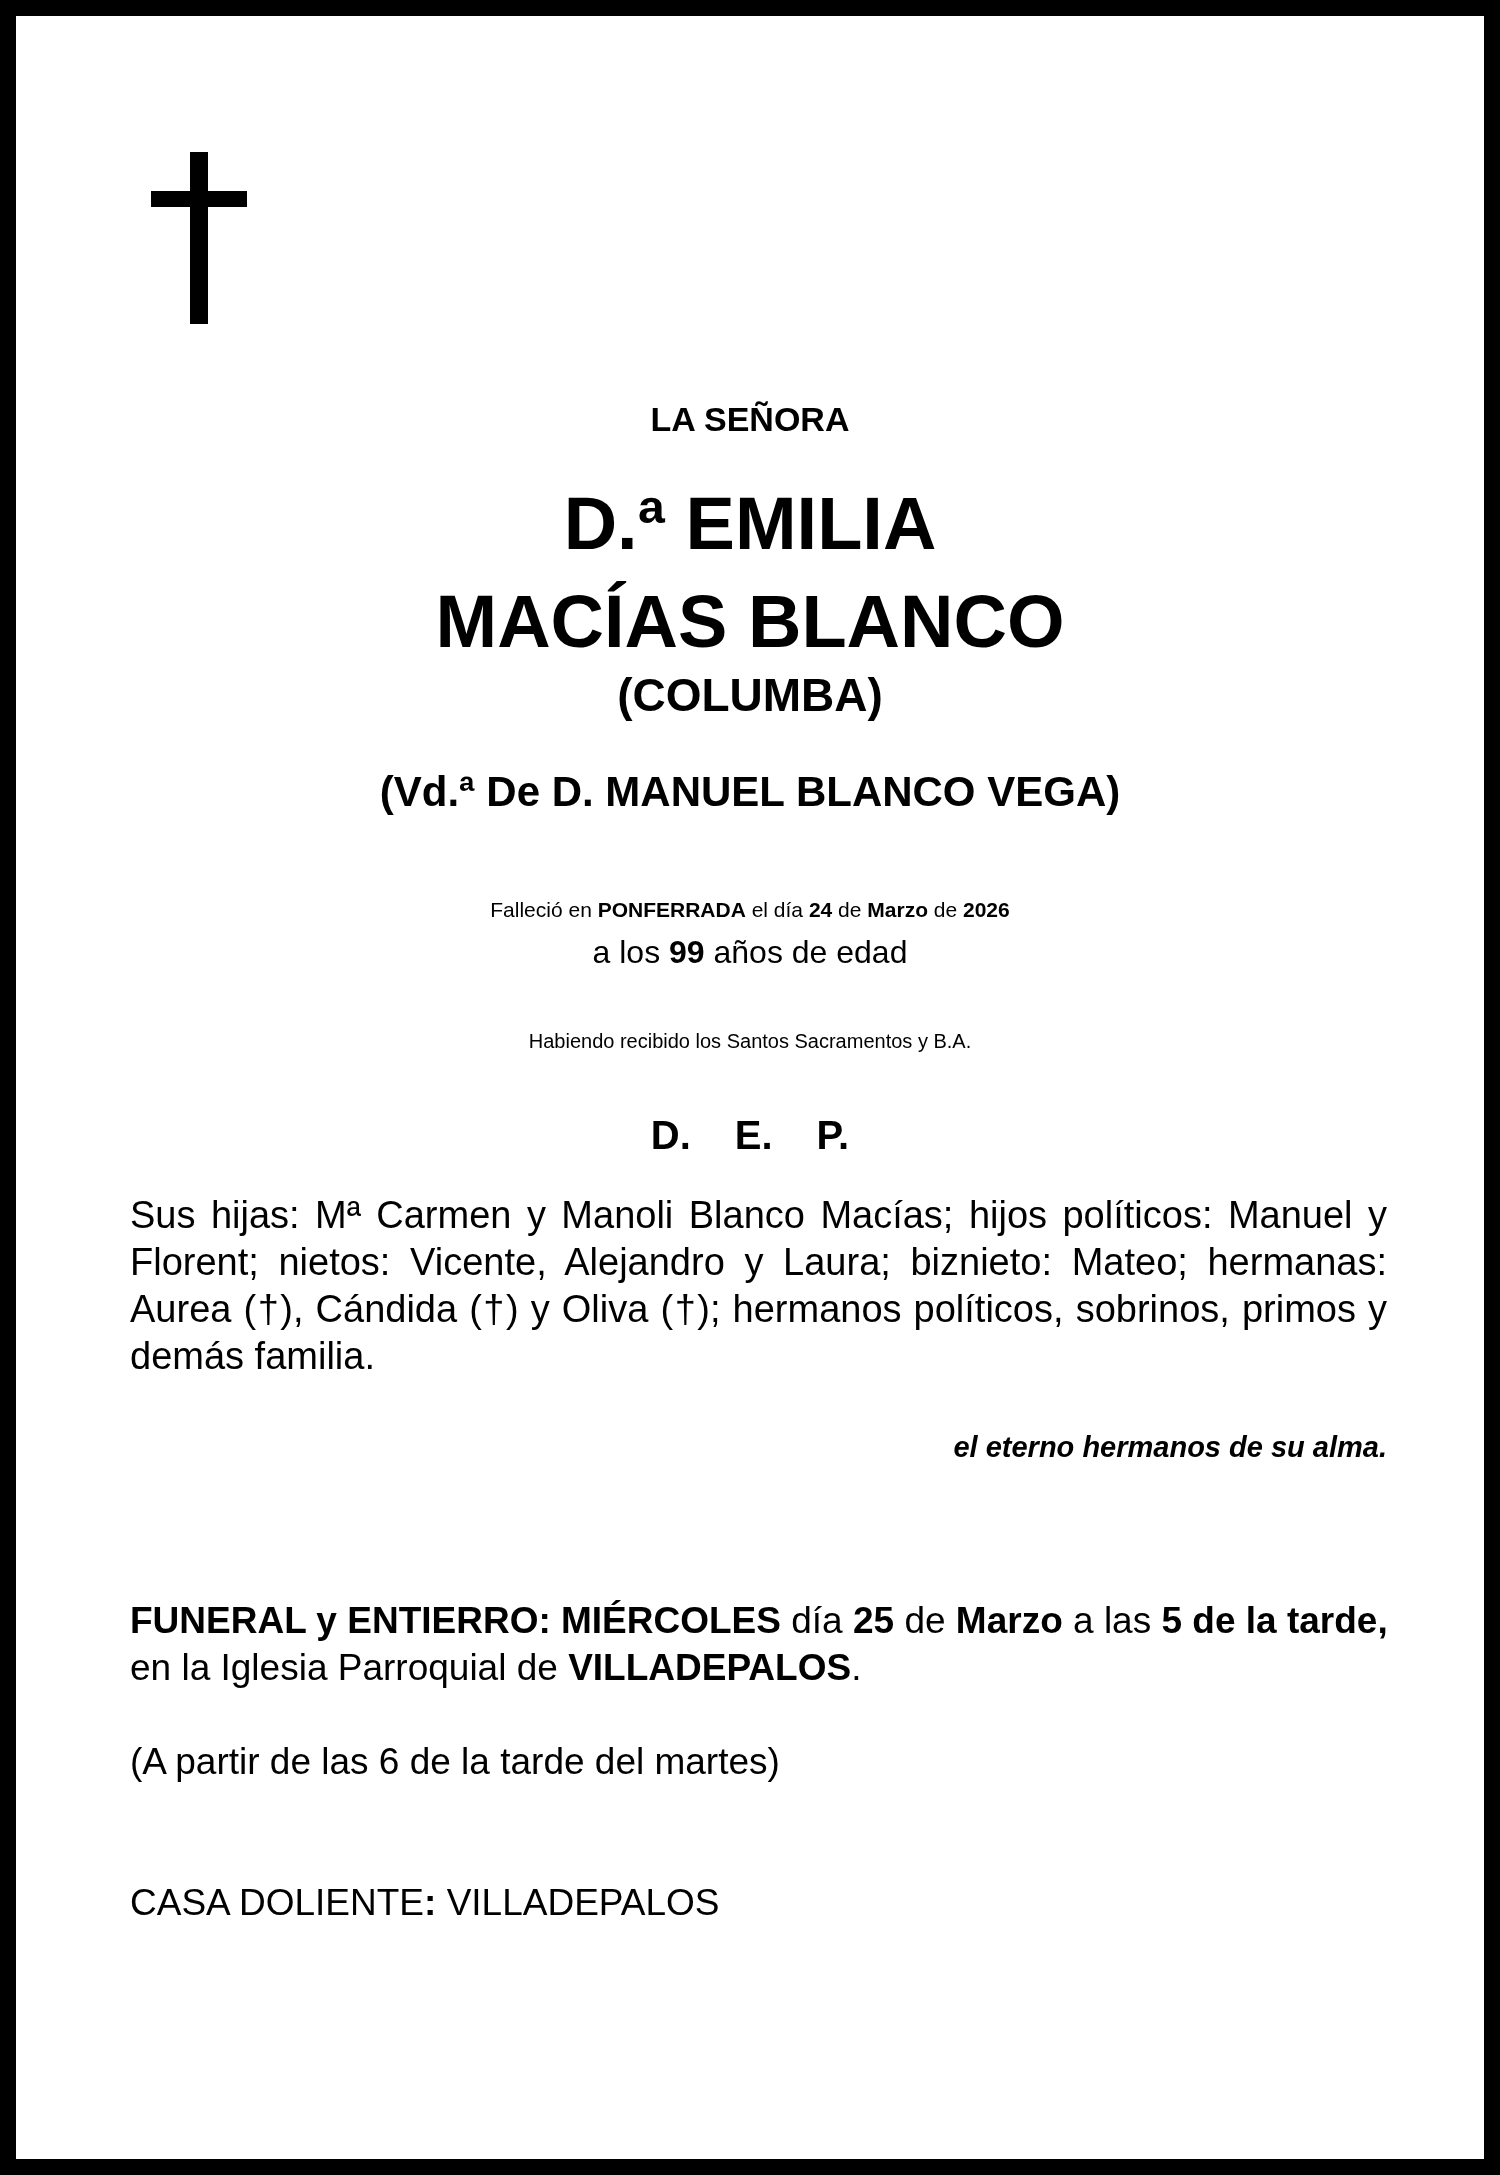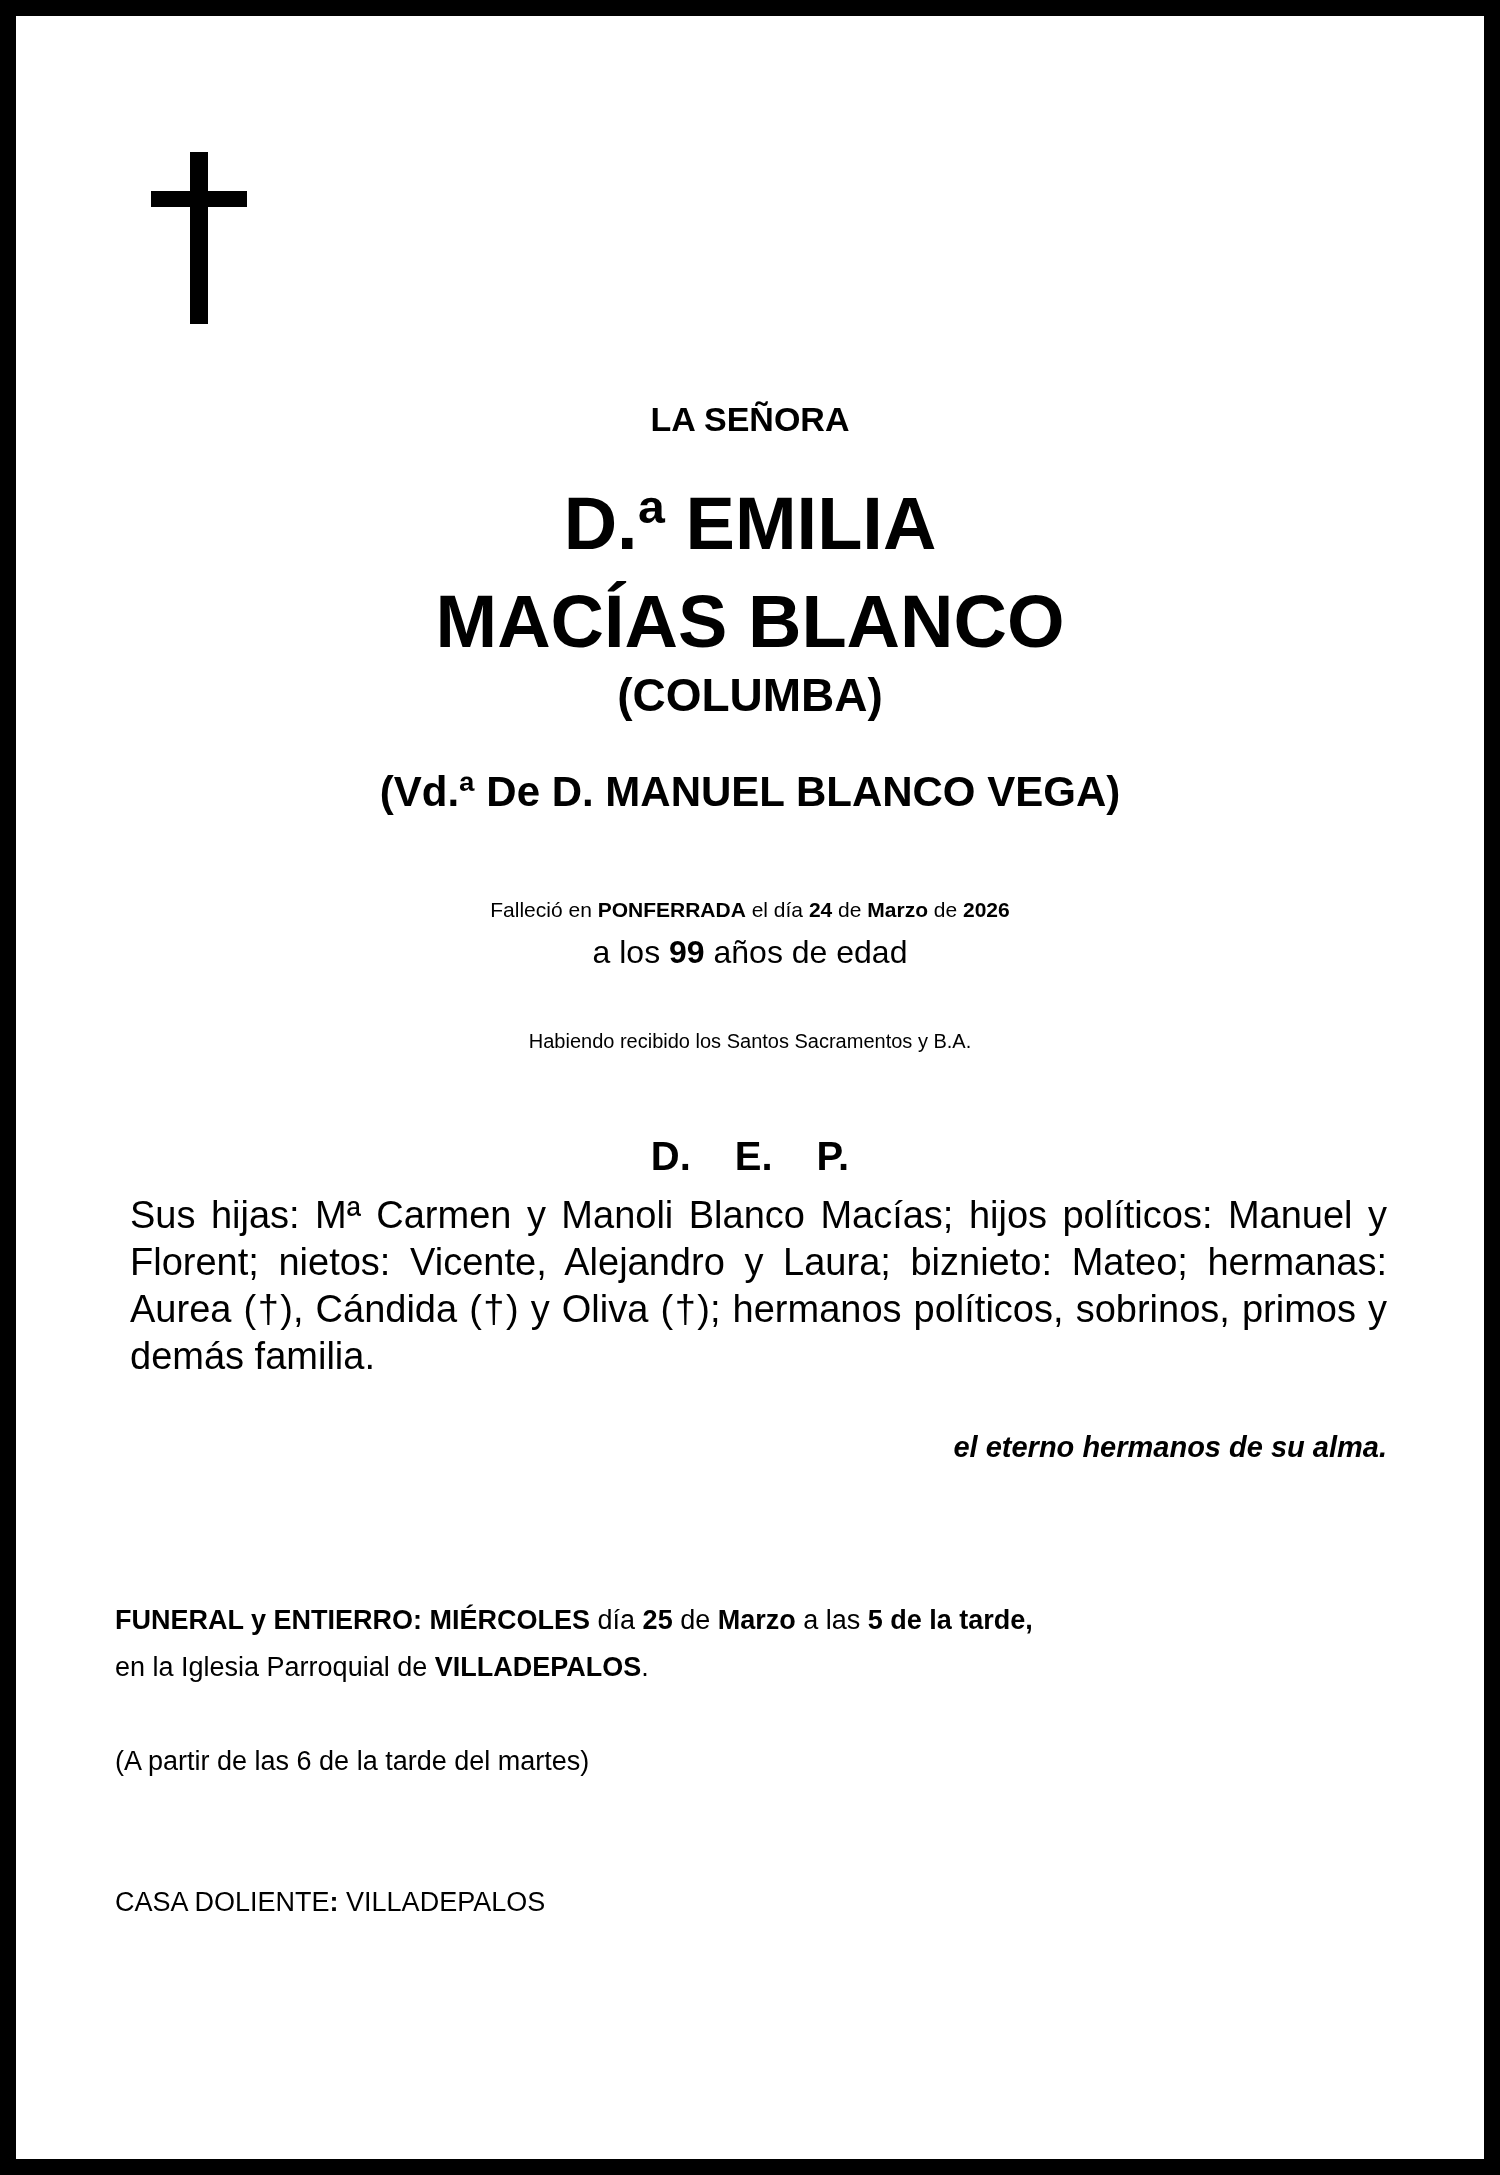--- a/index.html
+++ b/index.html
@@ -11,25 +11,25 @@
     .center { position: absolute; left: 0; width: 1500px; text-align: center; }
     .b { font-weight: bold; }
     .lbl-senora { top: 400px; font-size: 34px; font-weight: bold; }
     .name1 { top: 484px; font-size: 74px; font-weight: bold; line-height: 80px; }
     .name2 { top: 582px; font-size: 74px; font-weight: bold; line-height: 80px; }
     .alias { top: 668px; font-size: 46px; font-weight: bold; }
     .widow { top: 768px; font-size: 42px; font-weight: bold; }
     .died { top: 898px; font-size: 21px; }
     .age { top: 934px; font-size: 32px; }
     .sacr { top: 1030px; font-size: 20px; }
-    .dep { top: 1113px; font-size: 40px; font-weight: bold; word-spacing: 0; margin-top: 21px; }
+    .dep { top: 1113px; font-size: 40px; font-weight: bold; word-spacing: 0; }
     .dep span { display: inline-block; margin: 0 22px; }
     .family { position: absolute; left: 130px; width: 1257px; top: 1192px; font-size: 38px; line-height: 47px; text-align: justify; }
     .pray { position: absolute; right: 113px; top: 1428px; text-align: right; font-size: 29px; font-weight: bold; font-style: italic; line-height: 38px; }
-    .block { position: absolute; left: 115px; font-size: 27px; line-height: 47px; white-space: nowrap; }
+    .block { position: absolute; left: 130px; font-size: 37px; line-height: 47px; white-space: nowrap; }
     .funeral { top: 1597px; }
     .capilla { top: 1738px; }
     .casa { top: 1879px; }
   </style>
 </head>
 <body>
 
 <div class="frame">
   <div class="cross">
     <div class="v"></div>

